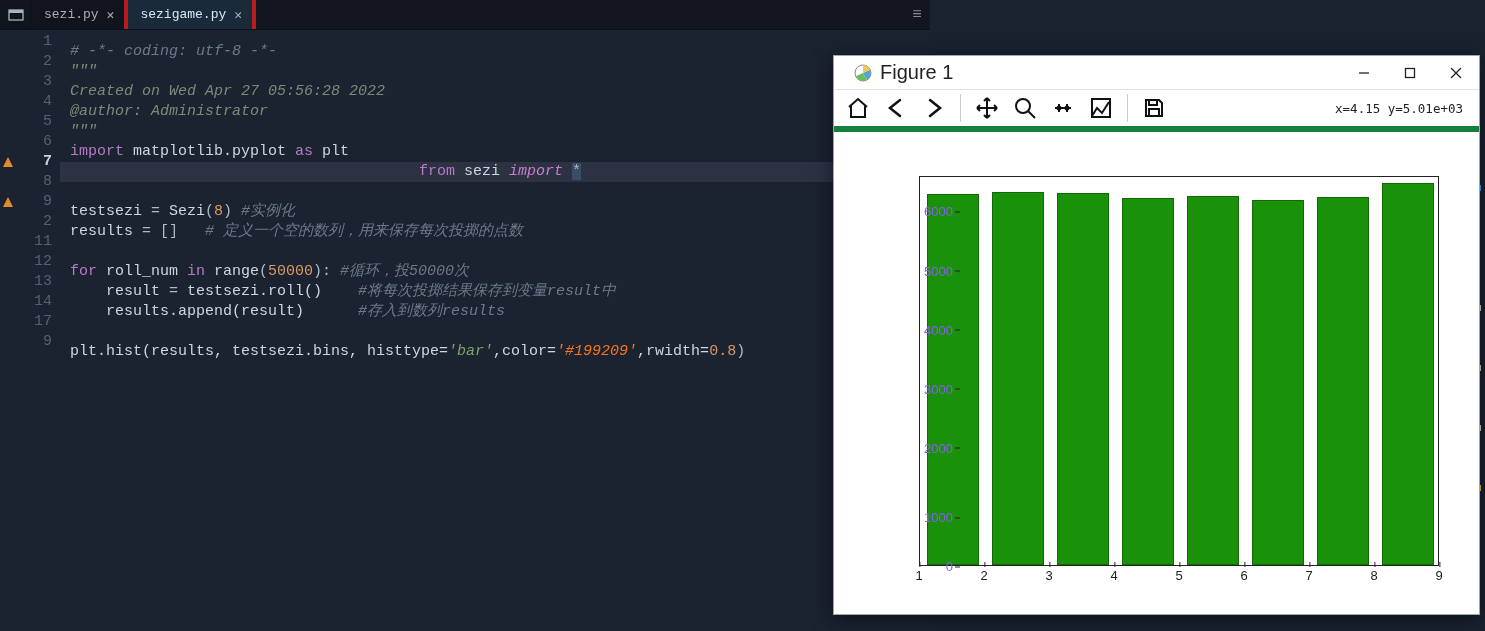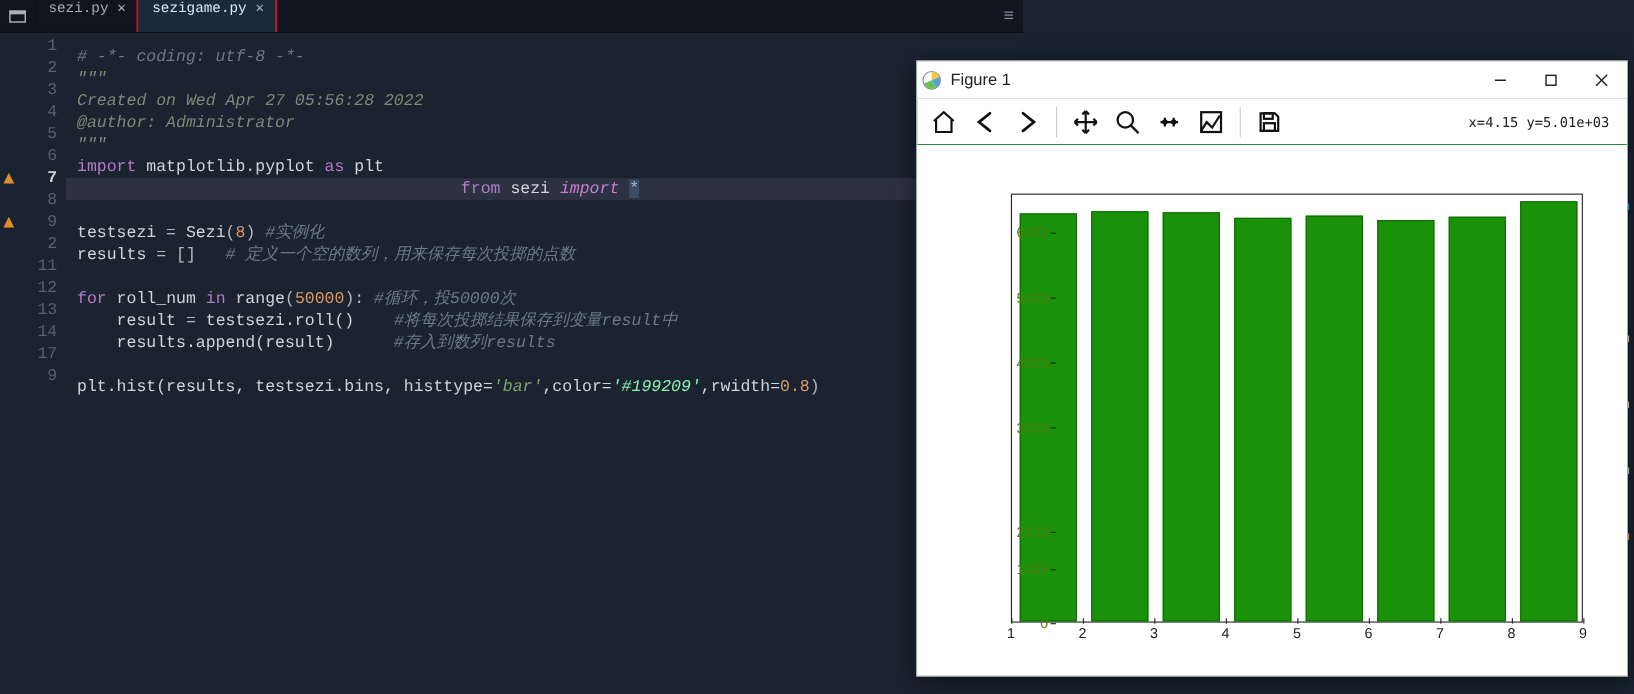--- a/index.html
+++ b/index.html
@@ -25,25 +25,25 @@
     align-items: stretch;
     border-bottom: 1px solid #0e1218;
     position: relative;
   }
   .tabbar .spacer { flex: 1; }
   .hamburger {
     width: 26px; display:flex; align-items:center; justify-content:center;
     color:#889; font-size:16px; cursor:pointer;
   }
   .tab {
-    display: flex; 
+    display: flex; align-items: center;
     padding: 0 10px 0 12px;
     font-size: 13px;
     color: #cfd5dc;
-    border-right: 2px solid #b91c1c;
+    border-right: 4px solid #b91c1c;
     cursor: pointer;
     gap: 8px;
   }
   .tab.inactive { background: #10141c; color:#aab; }
   .tab.active { background: #1b2a3a; color:#dbe7f2; }
   .tab .close { font-size: 13px; color:#aab; }
   .pre-tab {
     width: 32px; background:#10141c; display:flex; align-items:center; justify-content:center;
     border-right:1px solid #0e1218;
   }
@@ -89,21 +89,21 @@
     text-align: center;
   }
   .c-comment { color:#6a7a8a; font-style:italic; }
   .c-docstr  { color:#7a8b77; font-style:italic; }
   .c-kw      { color:#b47bc5; }
   .c-kw2     { color:#c77dd0; font-style:italic; }
   .c-id      { color:#cfd5dc; }
   .c-func    { color:#cfd5dc; }
   .c-num     { color:#d89a66; }
   .c-str     { color:#7ea46a; font-style:italic; }
-  .c-str2    { color:#86efac; font-style:italic; }
+  .c-str2    { color:#f97316; font-style:italic; }
   .c-op      { color:#b0b8c2; }
   .c-sel     { background:#3a4d66; }
 
   
   .right-pane {
     position:absolute;
     left: 930px; top:0;
     width: 555px; height:631px;
     background:#1a2230;
   }
@@ -130,41 +130,41 @@
     width: 647px; height: 560px;
     background:#ffffff;
     border:1px solid #9aa;
     box-shadow: 0 4px 18px rgba(0,0,0,0.5);
     font-family: "Segoe UI", Tahoma, sans-serif;
     color:#222;
   }
   .fig-titlebar {
     height:34px;
     display:flex; align-items:center;
-    padding-left:4px;
-    font-size:15px;
+    padding-left:20px;
+    font-size:20px;
     background:#fff;
     border-bottom:1px solid #e2e2e2;
   }
   .fig-titlebar .icon {
     width:18px; height:18px; margin-right:8px; position:relative;
   }
   .fig-titlebar .winbtns {
     margin-left:auto; display:flex;
   }
   .winbtn {
     width:46px; height:34px; display:flex; align-items:center; justify-content:center;
     font-size:14px; cursor:pointer; color:#222;
   }
   .fig-toolbar {
     height:42px;
     display:flex; align-items:center;
     padding: 0 6px;
     gap:2px;
-    border-bottom:1px solid #15803d;
+    border-bottom:6px solid #15803d;
   }
   .fig-toolbar .tbtn {
     width:36px; height:36px;
     display:flex; align-items:center; justify-content:center;
     cursor:pointer;
     font-size:22px;
     color:#111;
   }
   .fig-toolbar .sep {
     width:1px; height:28px; background:#ccc; margin:0 6px;
@@ -185,21 +185,21 @@
     position:absolute;
     left: 85px; top: 44px;
     width: 520px; height: 390px;
     border: 1px solid #222;
     background:#fff;
   }
   .ytick {
     position:absolute;
     right: 526px;
     font-size:13px;
-    color:#4d7c0f;
+    color:#8b5cf6;
     transform: translateY(-50%);
     text-align:right;
     width:50px;
   }
   .ytick::after{
     content:""; position:absolute; right:-7px; top:50%; width:5px; height:1px; background:#222;
   }
   .xtick {
     position:absolute;
     top: 436px;
@@ -395,21 +395,21 @@
         <div class="bar" style="left: 136.5px; width: 52px; height: 372.273px; background: rgb(25, 146, 9);"></div>
         <div class="bar" style="left: 201.5px; width: 52px; height: 366.955px; background: rgb(25, 146, 9);"></div>
         <div class="bar" style="left: 266.5px; width: 52px; height: 368.727px; background: rgb(25, 146, 9);"></div>
         <div class="bar" style="left: 331.5px; width: 52px; height: 364.591px; background: rgb(25, 146, 9);"></div>
         <div class="bar" style="left: 396.5px; width: 52px; height: 368.136px; background: rgb(25, 146, 9);"></div>
         <div class="bar" style="left: 461.5px; width: 52px; height: 381.727px; background: rgb(25, 146, 9);"></div>
       </div>
     <div id="yticks">
         <div class="ytick" style="top: 434px;">0</div>
         <div class="ytick" style="top: 385px;">1000</div>
-        <div class="ytick" style="top: 315.818px; margin-top: 36px;">2000</div>
+        <div class="ytick" style="top: 315.818px;">2000</div>
         <div class="ytick" style="top: 256.727px;">3000</div>
         <div class="ytick" style="top: 197.636px;">4000</div>
         <div class="ytick" style="top: 138.545px;">5000</div>
         <div class="ytick" style="top: 79.4545px;">6000</div>
       </div>
     <div id="xticks">
         <div class="xtick" style="left: 85px;">1</div>
         <div class="xtick" style="left: 150px;">2</div>
         <div class="xtick" style="left: 215px;">3</div>
         <div class="xtick" style="left: 280px;">4</div>

